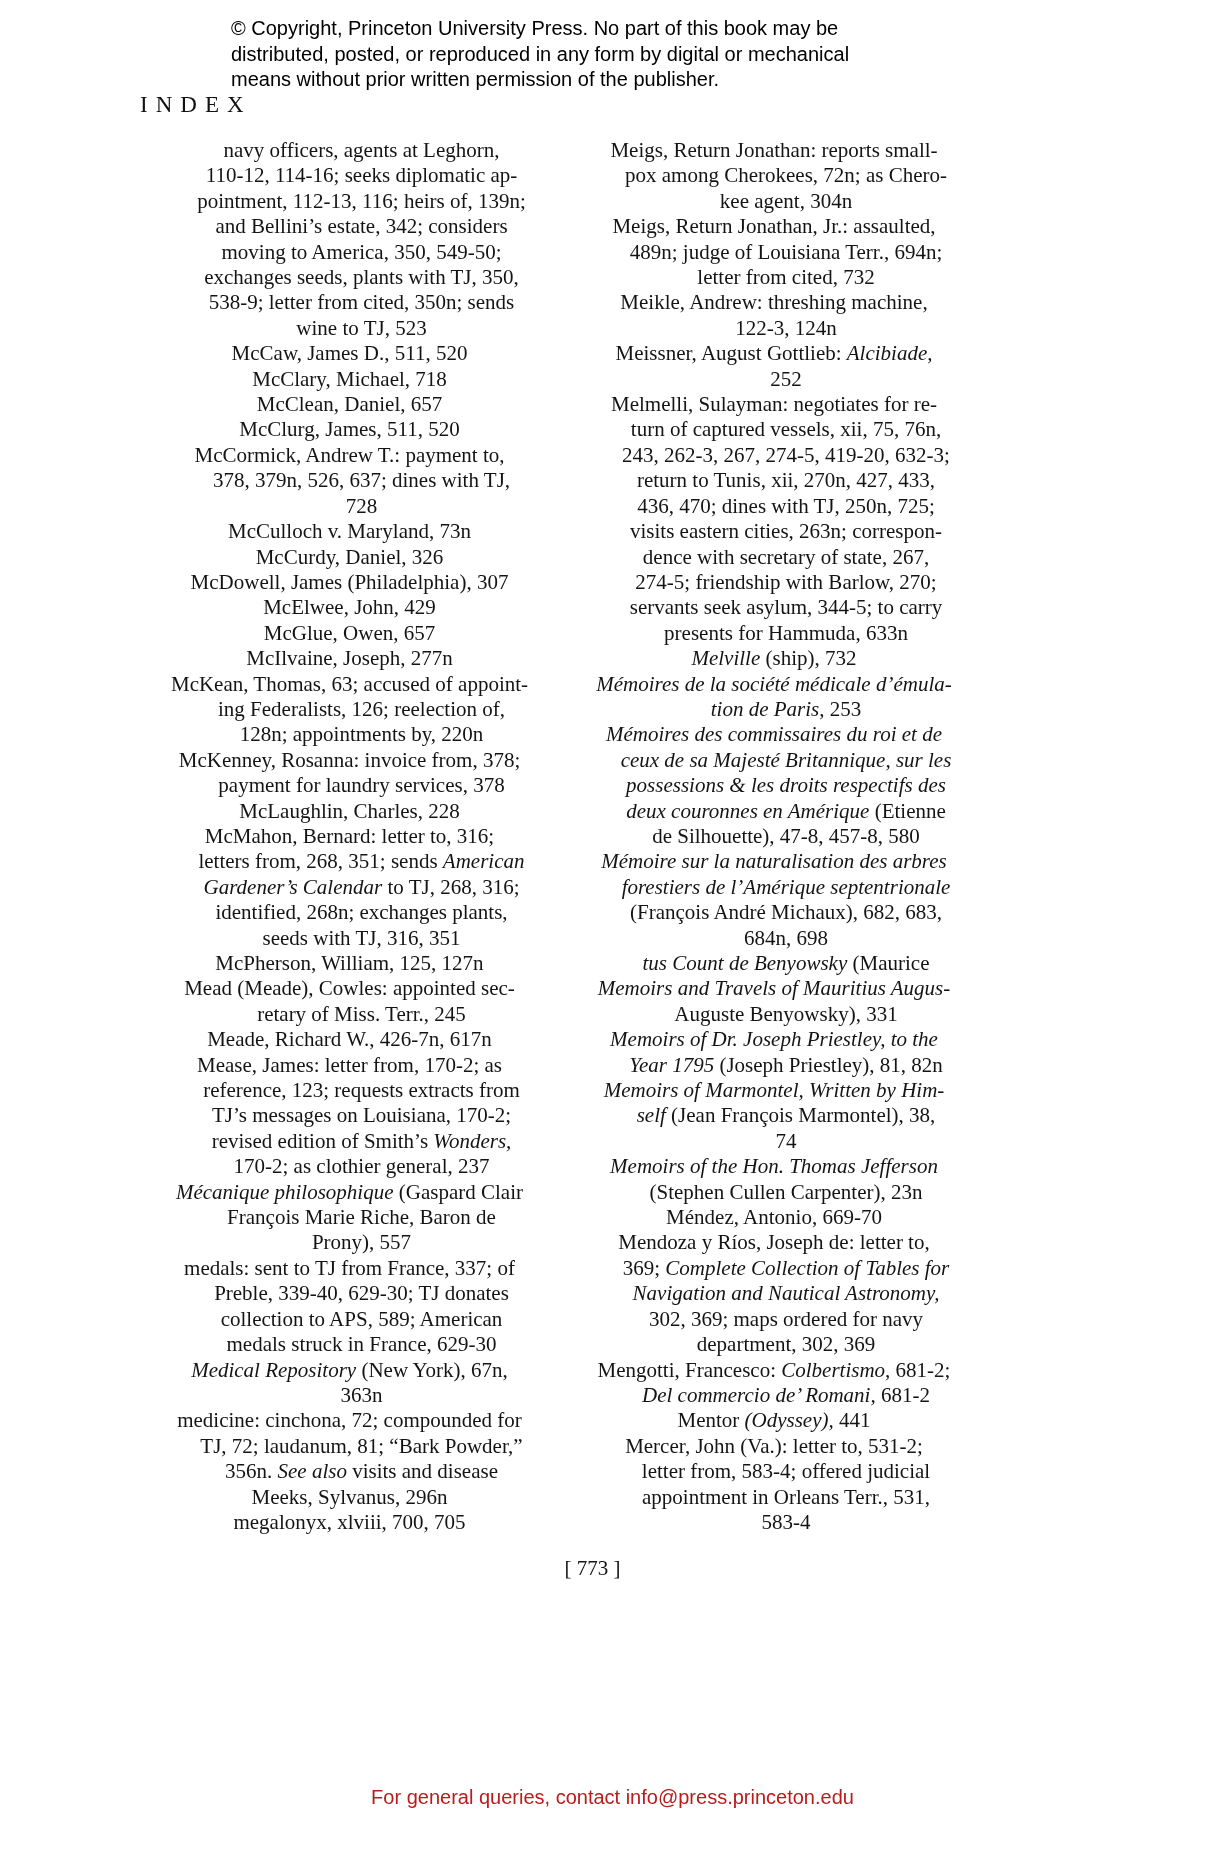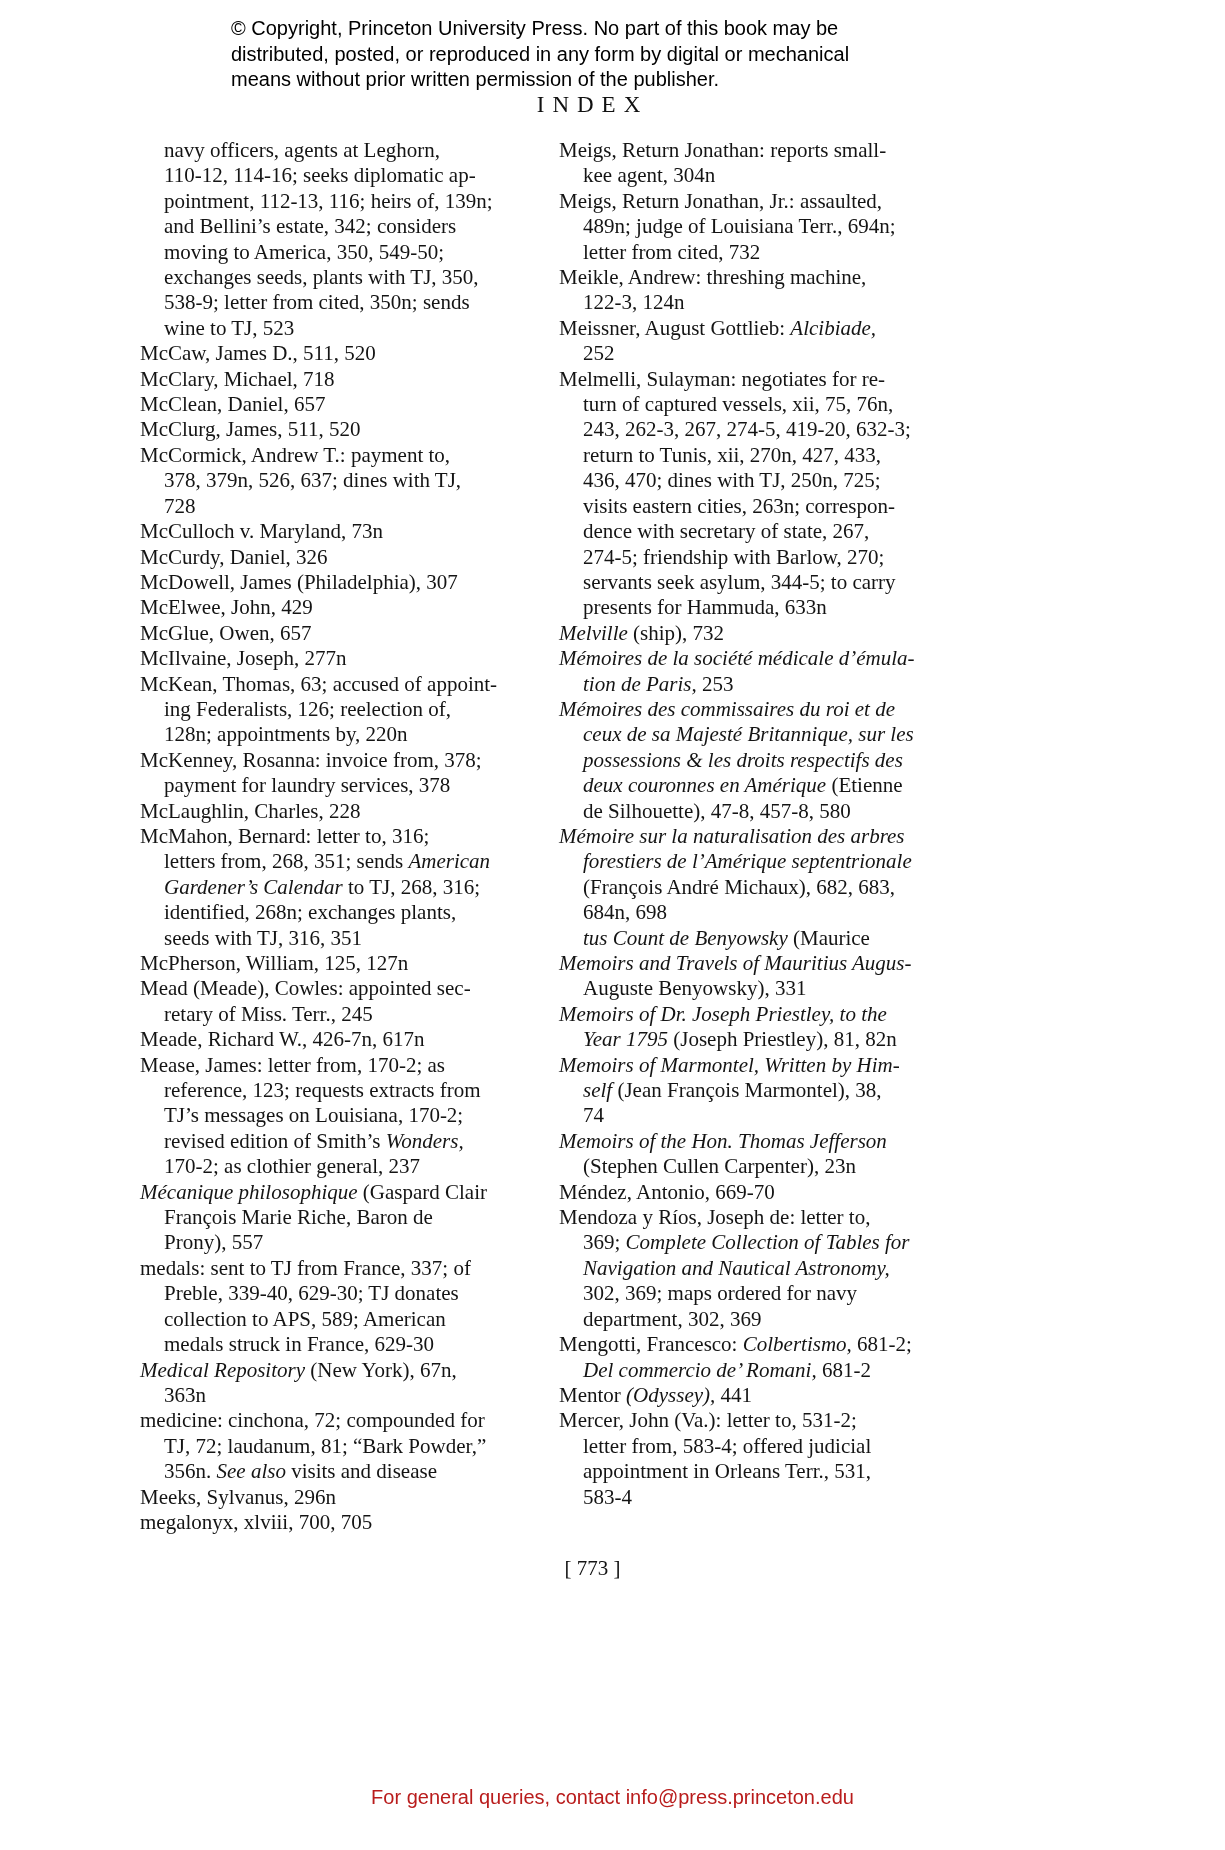--- a/index.html
+++ b/index.html
@@ -11,29 +11,29 @@
     position:relative;
     overflow:hidden;
   }
   .copyright {
     position:absolute; top:16px; left:231px;
     font-family:"Liberation Sans", sans-serif;
     font-size:20px; line-height:25.5px; color:#000;
   }
   .index-title {
     position:absolute; top:92px; left:140px; width:905px;
-    text-align:center;
+    text-align:left;
     font-size:23px; letter-spacing:8px;
     color:#111;
   }
   .cols {
     position:absolute; top:138px; left:140px;
     display:flex;
   }
-  .col { width:419px; }
+  .col { width:419px;text-align:center; }
   .col + .col { width:430px; }
   .entry { margin:0; }
   .line {
     font-size:21px; line-height:25.4px;
     white-space:nowrap;
   }
   .line.wrap { padding-left:24px; }
   .it { font-style:italic; }
   .pageno {
     position:absolute; top:1556px; left:140px; width:905px;
@@ -163,20 +163,21 @@
       <div class="entry">
         <div class="line"><span>Meeks, Sylvanus, 296n</span></div>
       </div>
       <div class="entry">
         <div class="line"><span>megalonyx, xlviii, 700, 705</span></div>
       </div>
     </div>
   <div class="col">
       <div class="entry">
         <div class="line"><span>Meigs, Return Jonathan: reports small-</span></div>
+        <div class="line wrap"><span>pox among Cherokees, 72n; as Chero-</span></div>
         <div class="line wrap"><span>kee agent, 304n</span></div>
       </div>
       <div class="entry">
         <div class="line"><span>Meigs, Return Jonathan, Jr.: assaulted,</span></div>
         <div class="line wrap"><span>489n; judge of Louisiana Terr., 694n;</span></div>
         <div class="line wrap"><span>letter from cited, 732</span></div>
       </div>
       <div class="entry">
         <div class="line"><span>Meikle, Andrew: threshing machine,</span></div>
         <div class="line wrap"><span>122-3, 124n</span></div>

